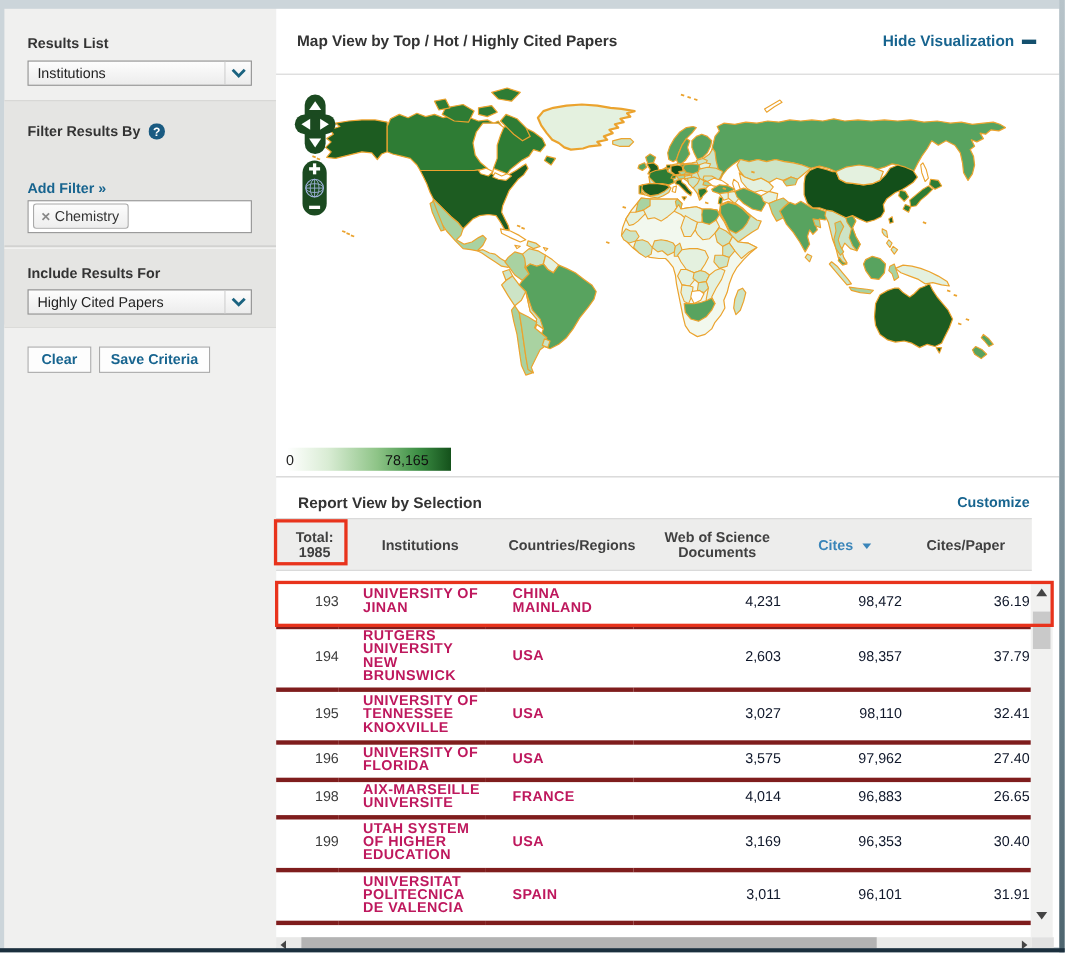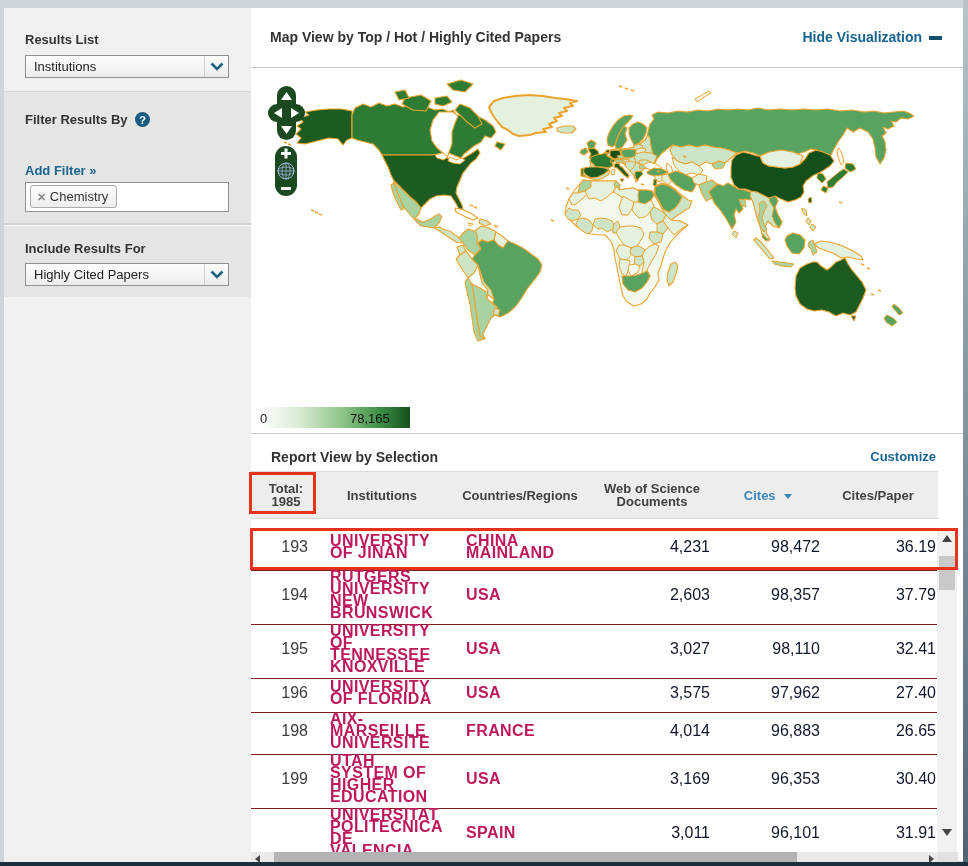--- a/index.html
+++ b/index.html
@@ -28,21 +28,21 @@
   .hr1 { position:absolute; left:0; top:59px; width:712px; border-top:1px solid #cccccc; }
   .mapbox { position:absolute; left:0; top:60px; width:712px; height:365px; background:#fff; }
   
   .rep-title { position:absolute; left:20px; top:441px; font-size:14px; font-weight:bold; color:#333; }
   .customize { position:absolute; right:27px; top:441px; font-size:13px; font-weight:bold; color:#17648f; }
   .thead { position:absolute; left:0; top:463px; width:687px; height:48px; background:#ededec;
       border-top:1px solid #d8d8d8; border-bottom:1px solid #d8d8d8; }
   .th { position:absolute; font-size:13px; font-weight:bold; color:#404040; text-align:center; line-height:13px; }
   .tbody { position:absolute; left:0; top:521px; width:687px; height:323px; overflow:hidden; }
   table.grid { border-collapse:collapse; width:687px; table-layout:fixed; }
-  table.grid td { border-bottom:1px solid #7f1d1d; font-size:16px; vertical-align:middle; padding:0 0 5px 0; }
+  table.grid td { border-bottom:4px solid #7f1d1d; font-size:13px; vertical-align:middle; padding:0 0 5px 0; }
   td.rank { text-align:right; color:#3c3c3c; }
   td.inst, td.ctry { color:#be185d; font-weight:bold; line-height:12px; letter-spacing:0.4px; }
   td.num  { text-align:right; color:#0f172a; }
   tr.h41 td { height:41px; } tr.h54 td { height:54px; } tr.h48 td { height:48px; } tr.h34 td { height:34px; }
   
   .redbox { position:absolute; border:3px solid #e8331c; z-index:30; }
   
   .vsb { position:absolute; left:686px; top:521px; width:20px; height:323px; background:#f1f1f0; }
   .vsb .thumb { position:absolute; left:2px; top:27px; width:16px; height:34px; background:#c9c9c9; }
   .arrow { width:0; height:0; position:absolute; }
@@ -77,20 +77,24 @@
     </div>
     <div class="sec sec3">
       <div class="sb-label" style="position:absolute;left:21px;top:15px;">Include Results For</div>
       <div class="selectbox" style="top:37px;">Highly Cited Papers
         <span class="chev">
           <svg width="14" height="9" viewBox="0 0 14 9">
             <path d="M1.5 1.5 L7 7 L12.5 1.5" fill="none" stroke="#1b6380" stroke-width="2.6"></path>
           </svg>
         </span>
       </div>
+    </div>
+    <div class="sec sec4">
+      <span style="position:absolute;left:21px;top:17px;width:58px;height:24px;background:#fdfdfd;border:1px solid #a9a9a9;font-size:13px;font-weight:bold;color:#17648f;text-align:center;line-height:22px;">Clear</span>
+      <span style="position:absolute;left:86px;top:17px;width:101px;height:24px;background:#fdfdfd;border:1px solid #a9a9a9;font-size:13px;font-weight:bold;color:#17648f;text-align:center;line-height:22px;">Save Criteria</span>
     </div>
   </div>
 
   <div class="main">
     <div class="map-head">
       <div class="map-title">Map View by Top / Hot / Highly Cited Papers</div>
       <div class="hide-vis">Hide Visualization<span class="dash"></span></div>
     </div>
     <div class="hr1"></div>
     <div class="mapbox" id="mapbox"><svg width="712" height="365" viewBox="0 0 712 365">

